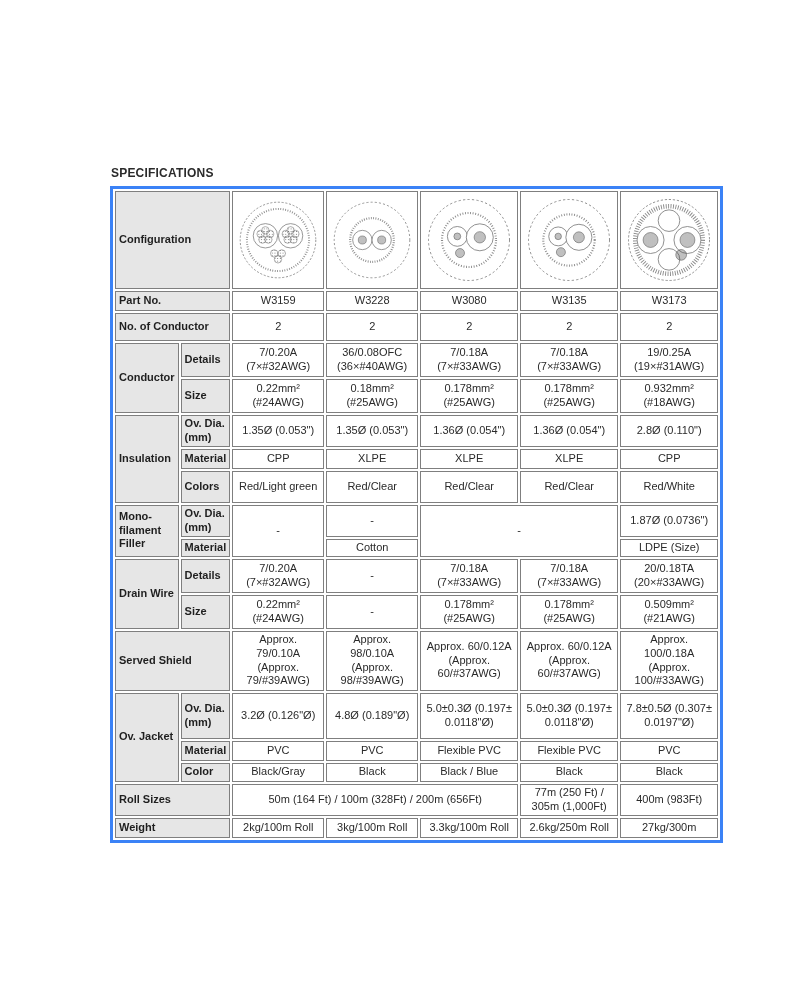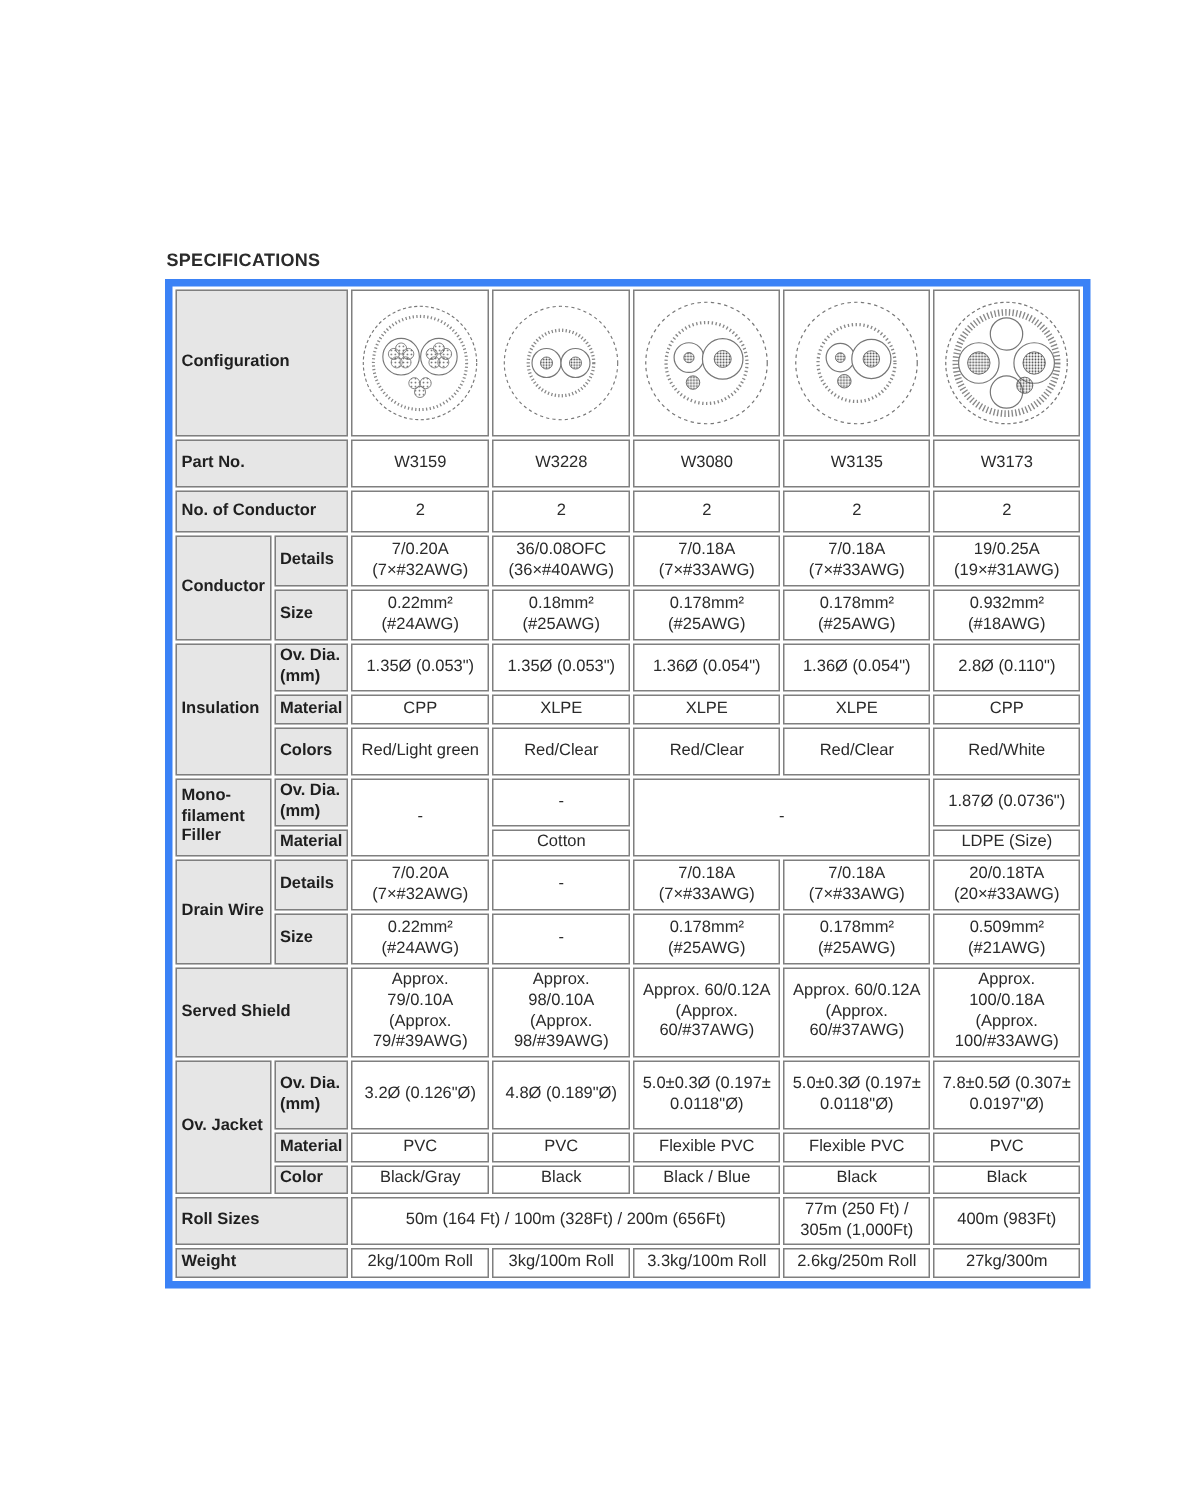--- a/index.html
+++ b/index.html
@@ -1,19 +1,19 @@
 <!DOCTYPE html>
 <html><head>
 <meta charset="utf-8">
 <style>
   html,body{margin:0;padding:0;background:#ffffff;}
   body{font-family:"Liberation Sans",sans-serif;color:#222;width:800px;height:1000px;position:relative;}
   .wrap{position:absolute;left:110px;top:166px;width:612px;}
   .head{font-size:12px;font-weight:bold;color:#2b2b2b;letter-spacing:.2px;margin:0 0 6px 1px;}
-  table.spec{border-collapse:separate;border-spacing:2px;border:5px solid #3b82f6;background:#fff;table-layout:fixed;}
+  table.spec{border-collapse:separate;border-spacing:2px;border:3px solid #3b82f6;background:#fff;table-layout:fixed;}
   table.spec td{border:1px solid #7f7f7f;font-size:11px;line-height:1.25;padding:1px 3px;vertical-align:middle;overflow:hidden;}
   td.lbl{background:#e6e6e6;font-weight:bold;text-align:left;padding-left:4px;color:#1f1f1f;}
   td.val{text-align:center;background:#fff;color:#2a2a2a;}
   td.cfg{padding:2px 1px;text-align:center;}
   svg.cable{display:block;margin:0 auto;}
 </style>
 </head>
 <body>
 
 <div class="wrap">
@@ -121,21 +121,21 @@
           <circle cx="50" cy="71.5" r="12" fill="#fff" stroke="#777" stroke-width="0.9"></circle>
           <circle cx="29.5" cy="50" r="15" fill="#fff" stroke="#777" stroke-width="0.9"></circle>
           <circle cx="29.5" cy="50" r="8.3" fill="url(#dn5)" stroke="#555" stroke-width="0.6"></circle>
           <circle cx="70.5" cy="50" r="15" fill="#fff" stroke="#777" stroke-width="0.9"></circle>
           <circle cx="70.5" cy="50" r="8.3" fill="url(#dn5)" stroke="#555" stroke-width="0.6"></circle>
           <circle cx="63.5" cy="66.5" r="6" fill="url(#dn5)" stroke="#555" stroke-width="0.6"></circle>
         </svg>
       </td>
     </tr>
 
-    <tr style="height:32px">
+    <tr style="height:20px">
       <td class="lbl" colspan="2">Part No.</td>
       <td class="val">W3159</td>
       <td class="val">W3228</td>
       <td class="val">W3080</td>
       <td class="val">W3135</td>
       <td class="val">W3173</td>
     </tr>
 
     <tr style="height:28px">
       <td class="lbl" colspan="2">No. of Conductor</td>

